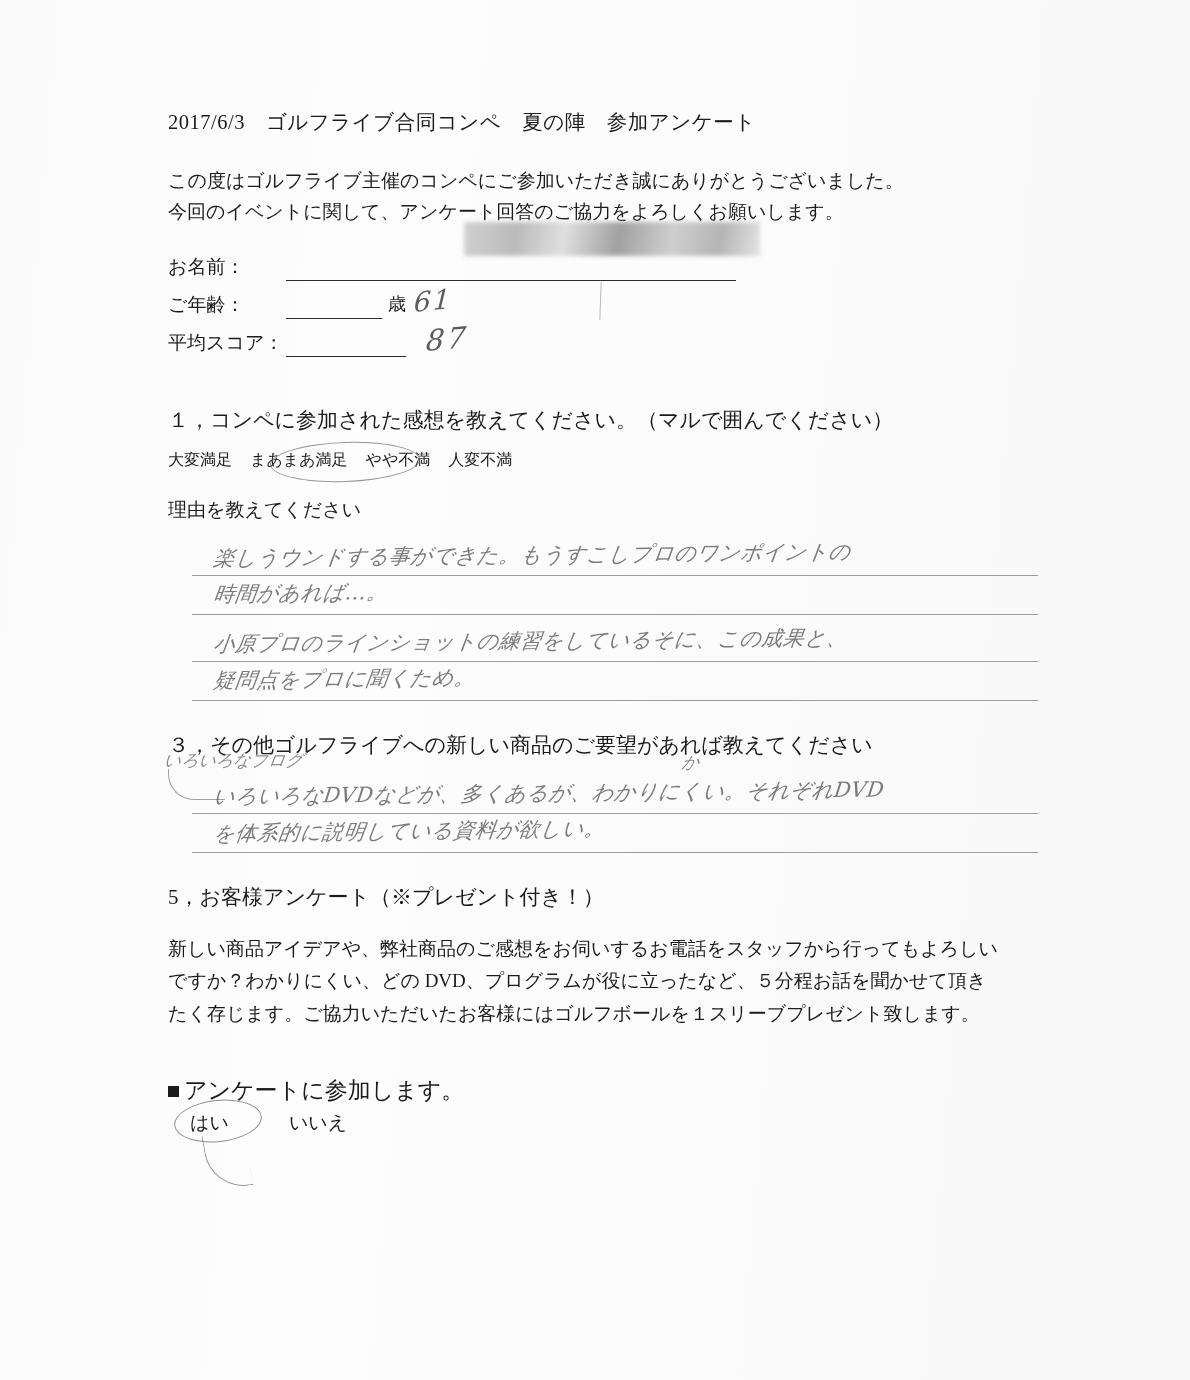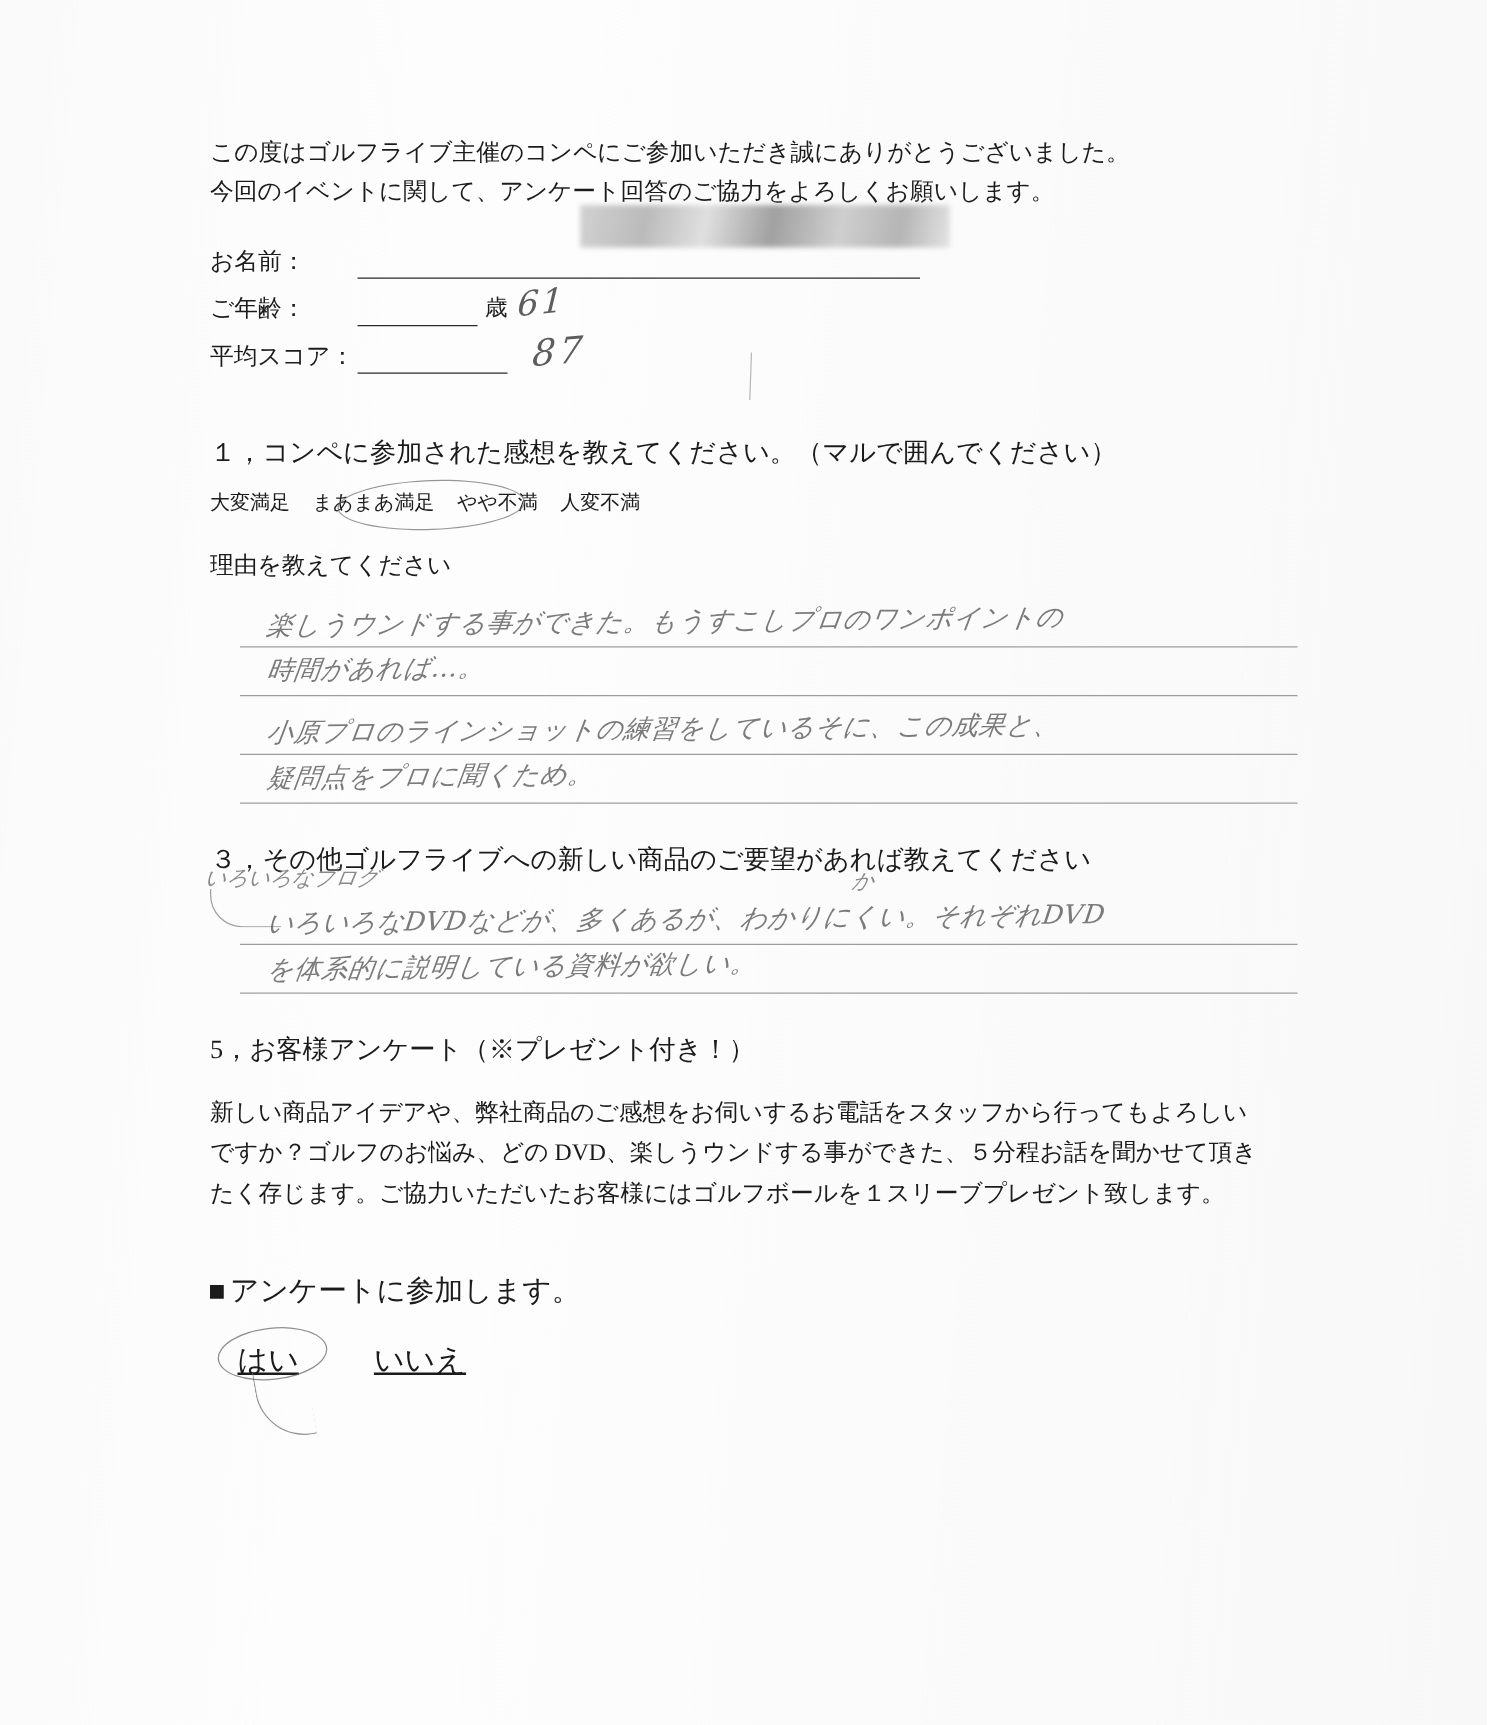--- a/index.html
+++ b/index.html
@@ -202,25 +202,24 @@
   .para {
     font-size: 19px;
     line-height: 1.72;
     margin: 22px 0 0 0;
   }
   .consent {
     margin-top: 44px;
     font-size: 23px;
   }
   .yesno {
-    margin: 24px 0 0 22px;
-    font-size: 24px;
+    margin: 4px 0 0 22px;
+    font-size: 19px;
     position: relative;
     display: inline-block;
-    text-decoration: underline;
   }
   .yesno .yes { margin-right: 60px; }
   .yes-circle {
     position: absolute;
     left: -16px;
     top: -10px;
     width: 86px;
     height: 40px;
     border: 1.7px solid #6a6a6a;
     border-radius: 50%;
@@ -247,20 +246,21 @@
     margin-right: 5px;
     vertical-align: 1px;
   }
 </style>
 </head>
 <body>
 
 <div class="page">
   <div class="doc">
 
+    <div class="title">2017/6/3　ゴルフライブ合同コンペ　夏の陣　参加アンケート</div>
 
     <div class="intro">
       <div>この度はゴルフライブ主催のコンペにご参加いただき誠にありがとうございました。</div>
       <div>今回のイベントに関して、アンケート回答のご協力をよろしくお願いします。</div>
     </div>
 
     <div class="fields">
 
       <div class="field-row">
         <div class="field-label">お名前：</div>
@@ -318,21 +318,21 @@
       <div class="rule"></div>
       <div class="rule"></div>
       <span class="ink l1">いろいろなDVDなどが、多くあるが、わかりにくい。それぞれDVD</span>
       <span class="ink l2">を体系的に説明している資料が欲しい。</span>
     </div>
 
     <div class="q">5，お客様アンケート（※プレゼント付き！）</div>
 
     <div class="para">
       <div>新しい商品アイデアや、弊社商品のご感想をお伺いするお電話をスタッフから行ってもよろしい</div>
-      <div>ですか？ゴルフのお悩み、どの DVD、楽しうウンドする事ができた、５分程お話を聞かせて頂き</div>
+      <div>ですか？わかりにくい、どの DVD、プログラムが役に立ったなど、５分程お話を聞かせて頂き</div>
       <div>たく存じます。ご協力いただいたお客様にはゴルフボールを１スリーブプレゼント致します。</div>
     </div>
 
     <div class="consent">
       <span class="square-bullet"></span><span>アンケートに参加します。</span>
     </div>
 
     <div class="yesno">
       <span class="yes">はい</span><span>いいえ</span>
       <div class="yes-circle"></div>

